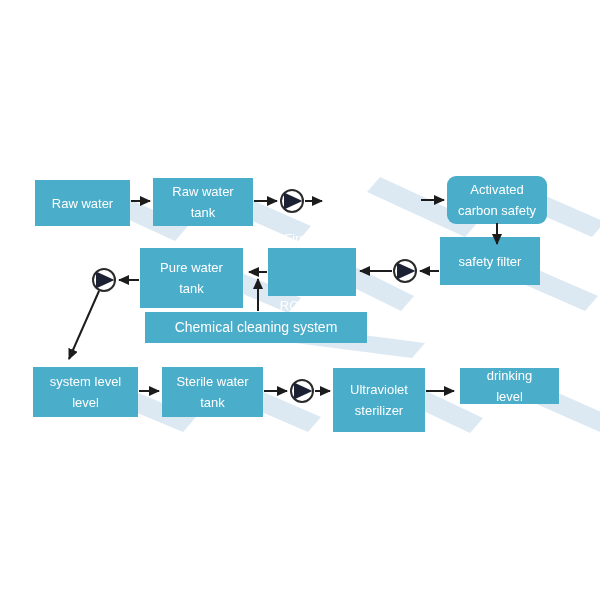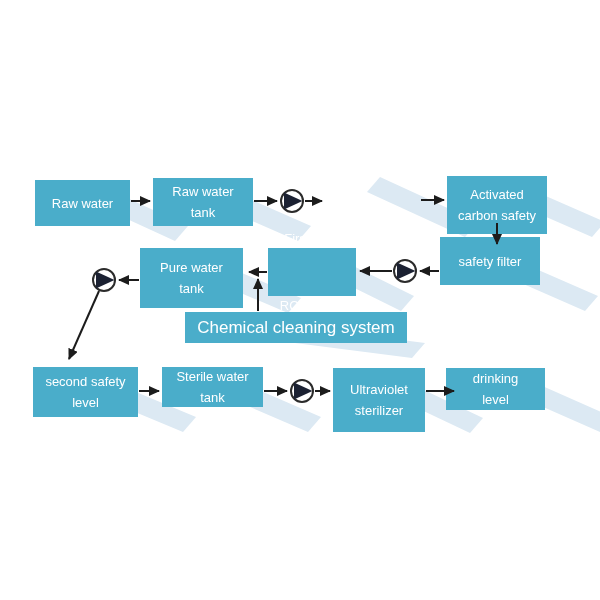--- a/index.html
+++ b/index.html
@@ -16,21 +16,21 @@
   .flow-line{stroke:var(--arrow,#1c1c1c);stroke-width:2;fill:none;}
   .pump-body{fill:#ffffff;stroke:#2b2b2b;stroke-width:2;}
   .pump-tri{fill:var(--pump-dark,#1b2132);}
   .node{
     position:absolute;z-index:1;box-sizing:border-box;
     background:var(--box-fill,#4aadca);color:var(--text,#ffffff);
     display:flex;flex-direction:column;align-items:center;justify-content:center;
     text-align:center;font-size:13px;line-height:21px;
   }
   .node .ln{display:block;white-space:nowrap;}
-  .node.wide{font-size:17px;margin-left:40px;}
+  .node.wide{font-size:14px;}
 </style>
 </head>
 <body style="--background: #ffffff; --box-fill: #4aadca; --shadow: #dce9f3; --arrow: #1c1c1c; --pump-dark: #1b2132; --text: #ffffff;">
 
 <div class="stage">
 
   <svg id="shadow-layer" class="layer" width="600" height="600" viewBox="0 0 600 600">
     <polygon class="shadow" points="90,181 188,226 175,241 77,196"></polygon>
     <polygon class="shadow" points="208,181 311,226 298,241 195,196"></polygon>
     <polygon class="shadow" points="380,177 478,222 465,237 367,192"></polygon>
@@ -45,51 +45,51 @@
     <polygon class="shadow" points="513,373 615,418 602,433 500,388"></polygon>
   </svg>
 
   <div class="node" style="left:35px;top:180px;width:95px;height:46px;">
     <span class="ln">Raw water</span>
   </div>
   <div class="node" style="left:153px;top:178px;width:100px;height:48px;">
     <span class="ln">Raw water</span>
     <span class="ln">tank</span>
   </div>
-  <div class="node" style="left:447px;top:176px;width:100px;height:58px;">
+  <div class="node" style="left:447px;top:176px;width:100px;height:48px;border-radius:9px;">
     <span class="ln">Activated</span>
     <span class="ln">carbon safety</span>
   </div>
   <div class="node" style="left:440px;top:237px;width:100px;height:48px;">
     <span class="ln">safety filter</span>
   </div>
   <div class="node" style="left:268px;top:248px;width:88px;height:48px;gap:46px;">
     <span class="ln">First level</span>
     <span class="ln">RO system</span>
   </div>
   <div class="node" style="left:140px;top:248px;width:103px;height:60px;">
     <span class="ln">Pure water</span>
     <span class="ln">tank</span>
   </div>
   <div class="node wide" style="left:145px;top:312px;width:222px;height:31px;">
     <span class="ln">Chemical cleaning system</span>
   </div>
   <div class="node" style="left:33px;top:367px;width:105px;height:50px;">
-    <span class="ln">second safety</span>
+    <span class="ln">system level</span>
     <span class="ln">level</span>
   </div>
-  <div class="node" style="left:162px;top:367px;width:101px;height:40px;">
+  <div class="node" style="left:162px;top:367px;width:101px;height:50px;">
     <span class="ln">Sterile water</span>
     <span class="ln">tank</span>
   </div>
   <div class="node" style="left:333px;top:368px;width:92px;height:64px;">
     <span class="ln">Ultraviolet</span>
     <span class="ln">sterilizer</span>
   </div>
-  <div class="node" style="left:446px;top:368px;width:99px;height:42px;text-align:right;">
+  <div class="node" style="left:460px;top:368px;width:99px;height:36px;text-align:right;">
     <span class="ln">drinking</span>
     <span class="ln">level</span>
   </div>
 
   <svg id="arrow-layer" class="layer" width="600" height="600" viewBox="0 0 600 600">
     <defs>
       <marker id="ah" markerUnits="userSpaceOnUse" markerWidth="12" markerHeight="11" refX="10" refY="5" orient="auto">
         <path d="M0,0 L11,5 L0,10 Z" fill="#1c1c1c"></path>
       </marker>
     </defs>

